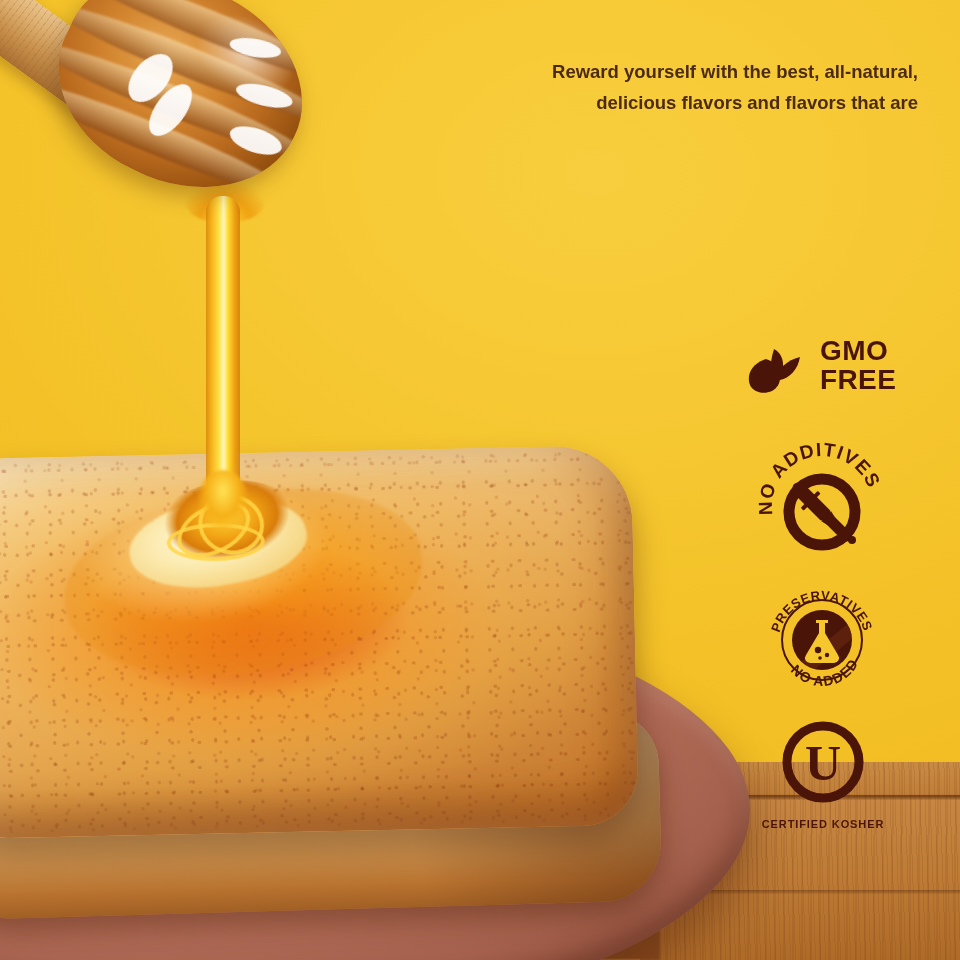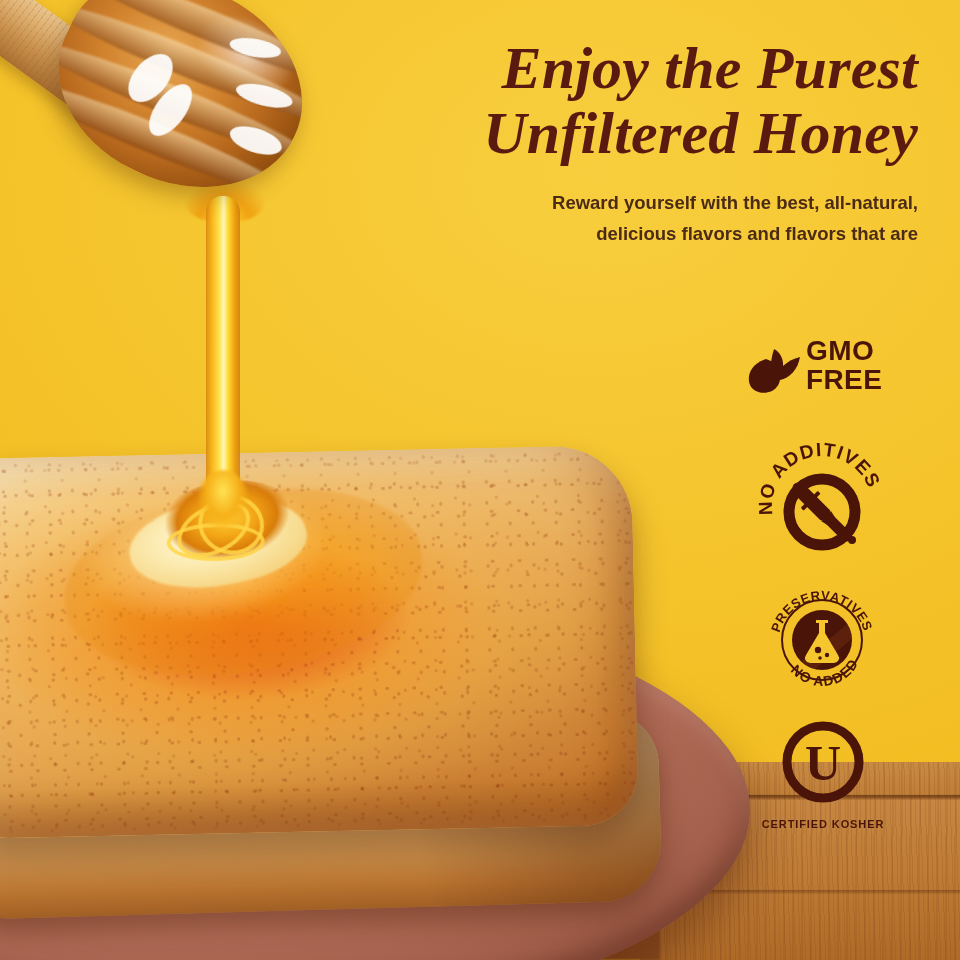--- a/index.html
+++ b/index.html
@@ -217,21 +217,21 @@
     color:#4C2B16;
     text-align:right;
     font-weight:700;
   }
   .subcopy .ln{display:block;}
 
   
   .badges{position:absolute;left:744px;top:330px;width:180px;}
   .badge{position:relative;color:#4A1508;}
 
-  .badge-gmo{display:flex;align-items:center;gap:0;height:72px;}
+  .badge-gmo{display:flex;align-items:center;gap:14px;height:72px;}
   .gmo-text{font-size:28px;font-weight:700;line-height:1.02;letter-spacing:.4px;}
   .gmo-text span{display:block;}
 
   .badge-add{margin-top:40px;width:124px;height:124px;margin-left:16px;position:relative;}
   .badge-pres{margin-top:18px;width:112px;height:112px;margin-left:22px;position:relative;}
   .badge-kosher{margin-top:22px;margin-left:14px;width:130px;text-align:center;}
   .kosher-label{font-size:11px;font-weight:700;letter-spacing:.9px;margin-top:12px;color:#4A1508;}
   svg{display:block;overflow:visible;}
 </style>
 </head>
@@ -279,24 +279,20 @@
       <div class="grv g4"></div>
       <div class="hl h1"></div>
       <div class="hl h2"></div>
       <div class="hl h3"></div>
       <div class="hl h4"></div>
       <div class="hl h5"></div>
     </div>
   </div>
 
   <div class="copy">
-    <h1 class="headline">
-      <span class="ln">Enjoy the Purest</span>
-      <span class="ln">Unfiltered Honey</span>
-    </h1>
     <p class="subcopy">
       <span class="ln">Reward yourself with the best, all-natural,</span>
       <span class="ln">delicious flavors and flavors that are</span>
     </p>
   </div>
 
   <div class="badges">
 
     <div class="badge badge-gmo">
       <span>

